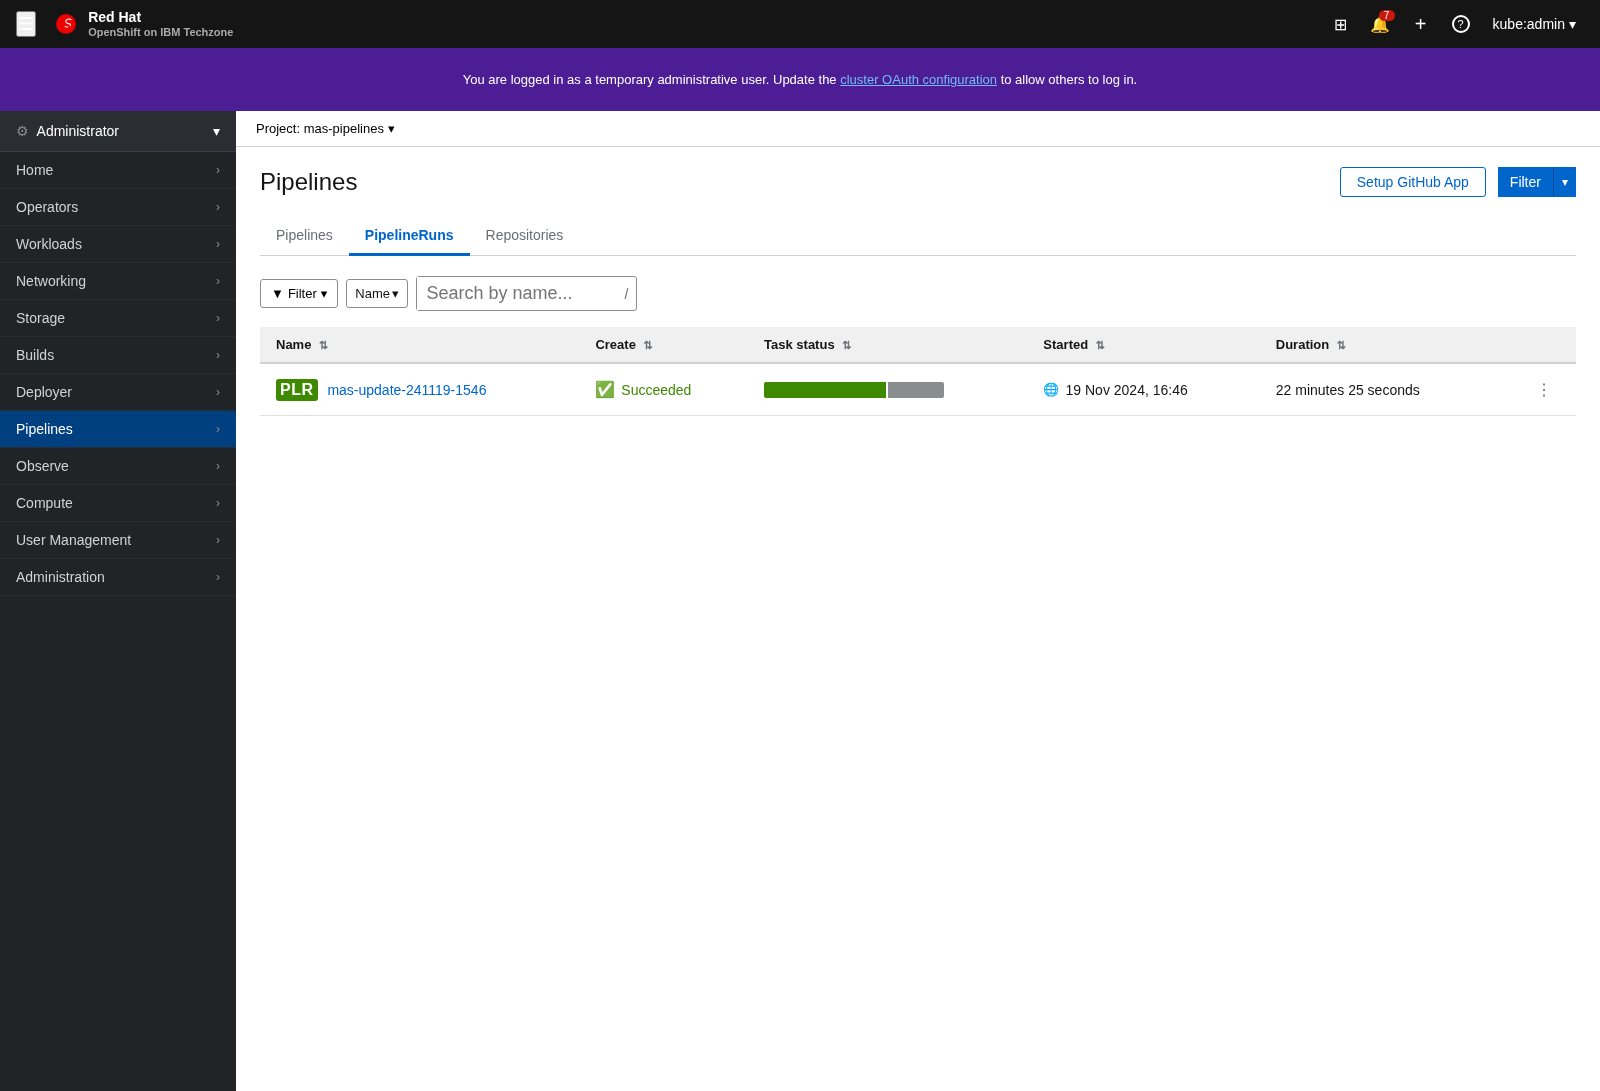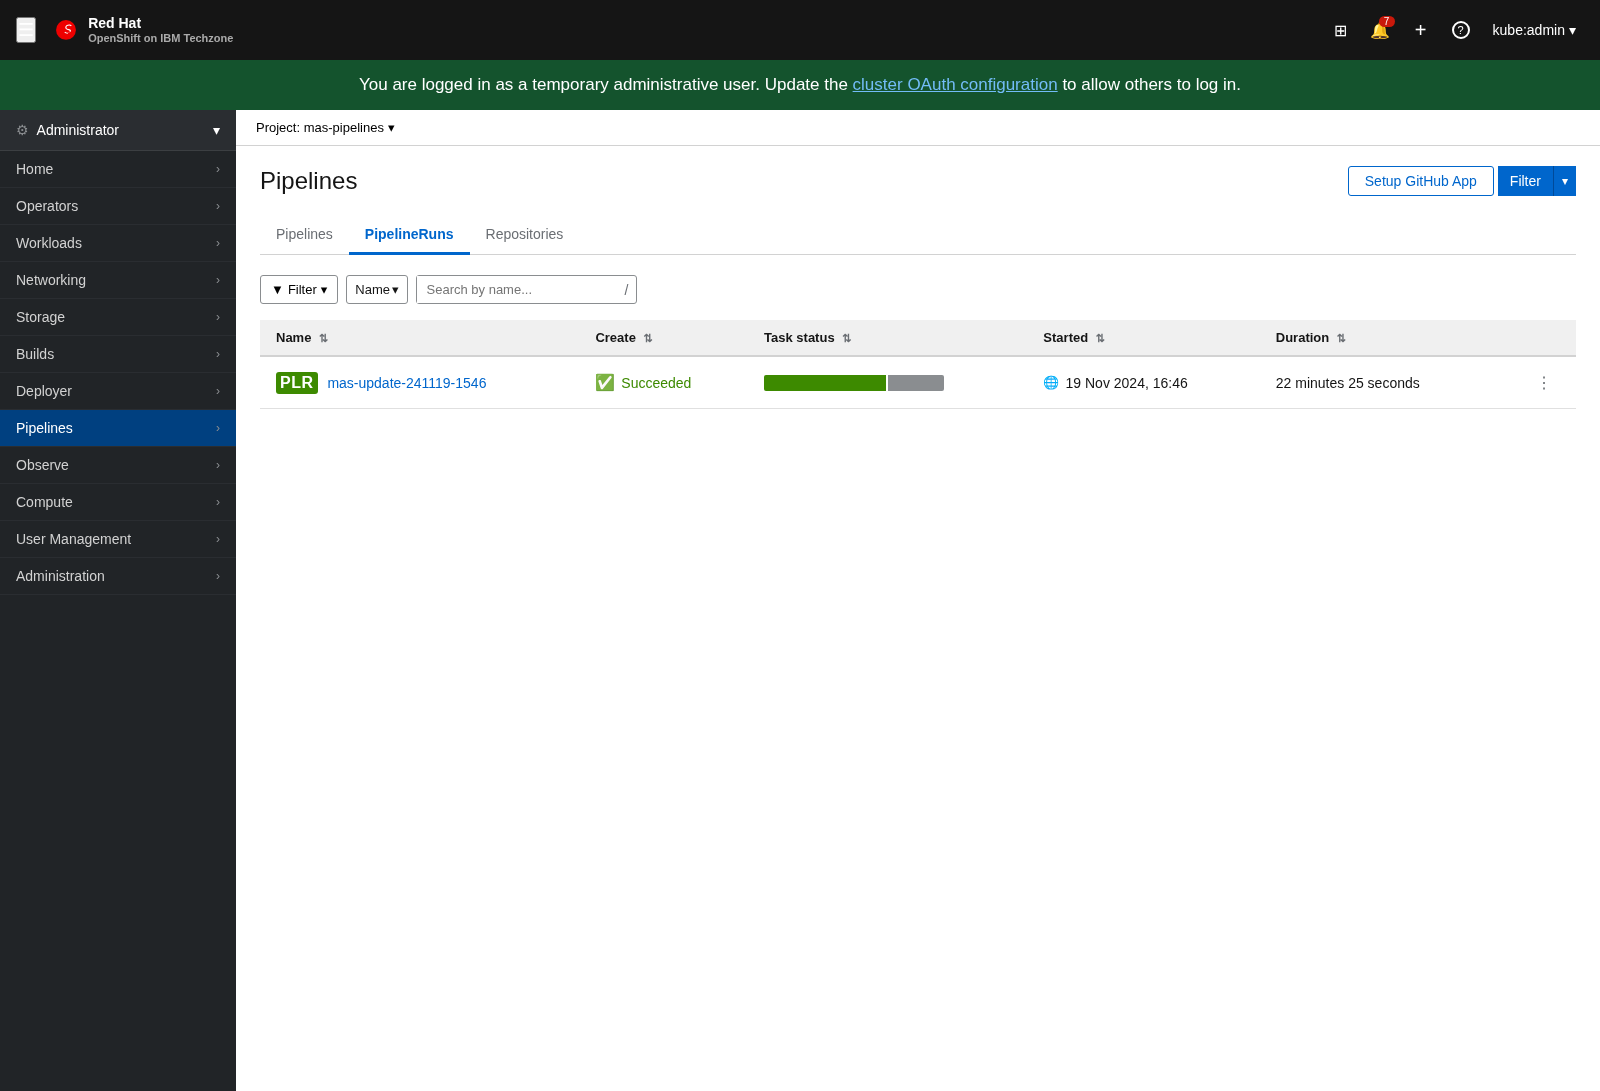--- a/index.html
+++ b/index.html
@@ -2,44 +2,44 @@
 <html><head>
   <meta charset="utf-8">
   <style>
     * { box-sizing: border-box; margin: 0; padding: 0; }
     body { font-family: 'RedHatDisplay', 'Helvetica Neue', Helvetica, Arial, sans-serif; font-size: 14px; background: #f0f0f0; color: #151515; display: flex; flex-direction: column; height: 100vh; overflow: hidden; }
 
     
     .top-nav {
       background: #151515;
       color: #fff;
-      height: 60px;
+      height: 48px;
       display: flex;
       align-items: center;
       padding: 0 16px;
       flex-shrink: 0;
       z-index: 100;
     }
     .top-nav .hamburger { cursor: pointer; margin-right: 16px; color: #fff; font-size: 18px; }
     .top-nav .brand { display: flex; align-items: center; gap: 8px; }
     .top-nav .brand-text { color: #fff; font-size: 14px; line-height: 1.2; }
     .top-nav .brand-text span { font-weight: 700; }
     .top-nav .spacer { flex: 1; }
     .top-nav .nav-icons { display: flex; align-items: center; gap: 8px; }
     .top-nav .nav-icon-btn { background: none; border: none; color: #fff; cursor: pointer; width: 32px; height: 32px; display: flex; align-items: center; justify-content: center; font-size: 16px; position: relative; }
     .top-nav .nav-icon-btn .badge { position: absolute; top: 2px; right: 2px; background: #c9190b; color: #fff; border-radius: 10px; font-size: 10px; padding: 0 4px; min-width: 16px; text-align: center; }
     .top-nav .user-menu { background: none; border: none; color: #fff; cursor: pointer; font-size: 14px; display: flex; align-items: center; gap: 4px; padding: 0 8px; text-align: center; }
 
     
     .alert-banner {
-      background: #14532d;
+      background: #4c1d95;
       color: #fff;
-      padding: 15px 16px;
+      padding: 24px 16px;
       text-align: center;
-      font-size: 17px;
+      font-size: 13px;
       flex-shrink: 0;
     }
     .alert-banner a { color: #73bcf7; text-decoration: underline; cursor: pointer; }
 
     
     .main-layout { display: flex; flex: 1; overflow: hidden; }
 
     
     .sidebar {
       width: 236px;
@@ -95,39 +95,39 @@
       color: #151515;
       background: #fff;
     }
     .project-dropdown-btn { background: none; border: none; cursor: pointer; display: flex; align-items: center; gap: 4px; font-size: 13px; }
 
     
     .page-content { padding: 20px 24px; flex: 1; }
 
     .page-header { display: flex; align-items: center; justify-content: space-between; margin-bottom: 20px; }
     .page-title { font-size: 24px; font-weight: 400; color: #151515; }
-    .header-actions { display: flex; gap: 4px; }
+    .header-actions { display: flex; gap: 12px; }
 
     .btn { padding: 6px 16px; border-radius: 3px; font-size: 14px; cursor: pointer; border: 1px solid transparent; }
     .btn-secondary { background: #fff; border-color: #0066cc; color: #0066cc; }
     .btn-primary-split { display: flex; }
     .btn-primary-split .main { background: #0066cc; color: #fff; border: none; padding: 6px 12px; cursor: pointer; font-size: 14px; }
     .btn-primary-split .caret { background: #0066cc; color: #fff; border: none; border-left: 1px solid #004a99; padding: 6px 8px; cursor: pointer; font-size: 12px; }
 
     
     .tabs { display: flex; border-bottom: 1px solid #d2d2d2; margin-bottom: 20px; }
     .tab { padding: 10px 16px; cursor: pointer; font-size: 14px; color: #6a6e73; border-bottom: 3px solid transparent; margin-bottom: -1px; }
     .tab.active { color: #0066cc; border-bottom-color: #0066cc; font-weight: 700; }
 
     
     .filter-bar { display: flex; align-items: center; gap: 8px; margin-bottom: 16px; }
     .filter-btn { display: flex; align-items: center; gap: 4px; padding: 6px 10px; border: 1px solid #8a8d90; border-radius: 3px; background: #fff; cursor: pointer; font-size: 13px; }
     .filter-select { display: flex; align-items: center; gap: 2px; padding: 6px 8px; border: 1px solid #8a8d90; border-radius: 3px; background: #fff; cursor: pointer; font-size: 13px; }
     .search-input-wrap { display: flex; align-items: center; border: 1px solid #8a8d90; border-radius: 3px; background: #fff; }
-    .search-input-wrap input { border: none; outline: none; padding: 6px 10px; font-size: 13px; width: 200px; color: #6a6e73; }
+    .search-input-wrap input { border: none; outline: none; padding: 6px 10px; font-size: 18px; width: 200px; color: #6a6e73; }
     .search-input-wrap .slash { padding: 0 8px; color: #6a6e73; }
 
     
     .data-table { width: 100%; border-collapse: collapse; }
     .data-table th {
       text-align: left;
       padding: 10px 16px;
       font-size: 13px;
       font-weight: 600;
       color: #151515;

